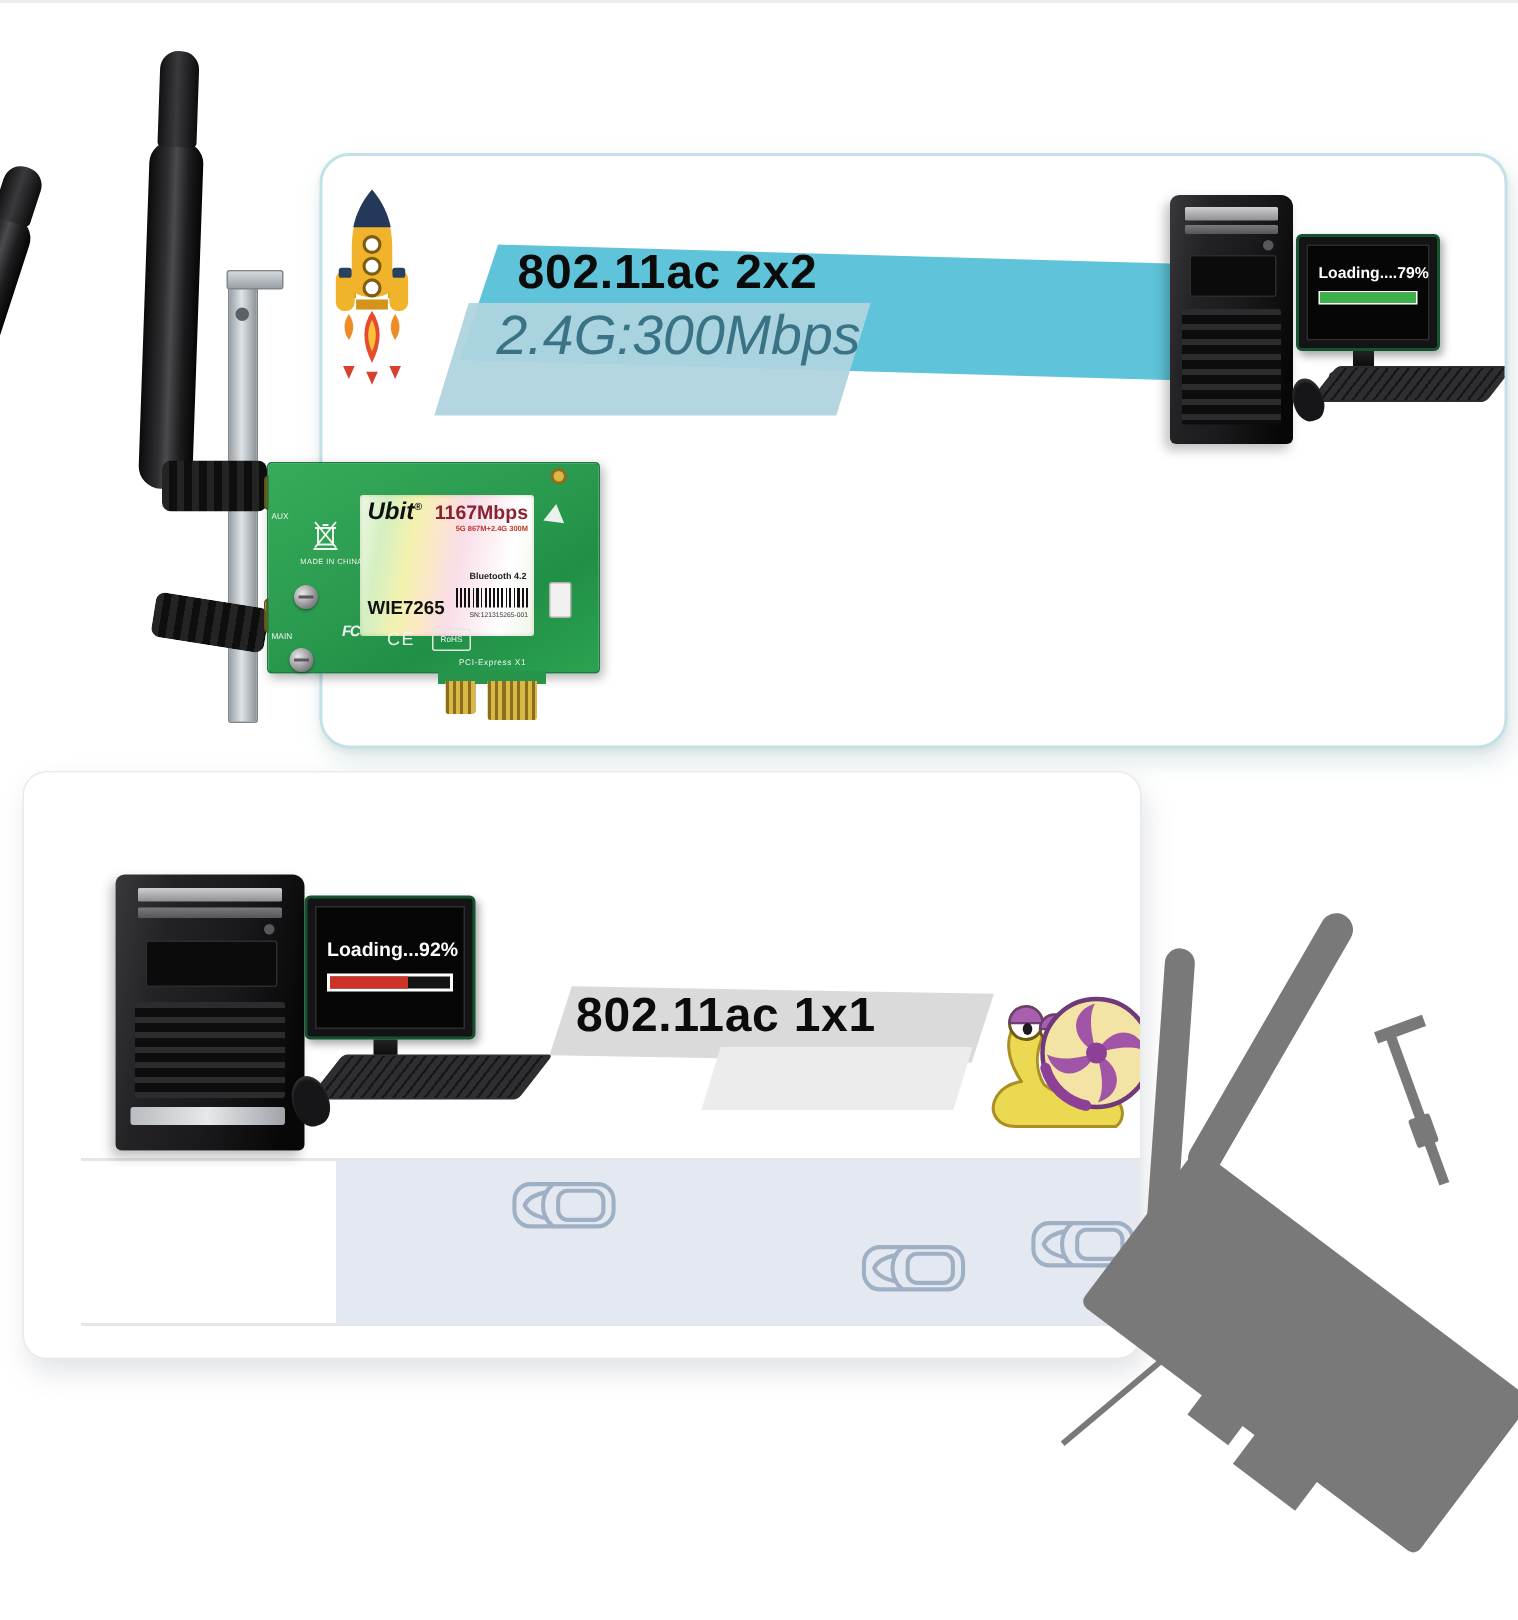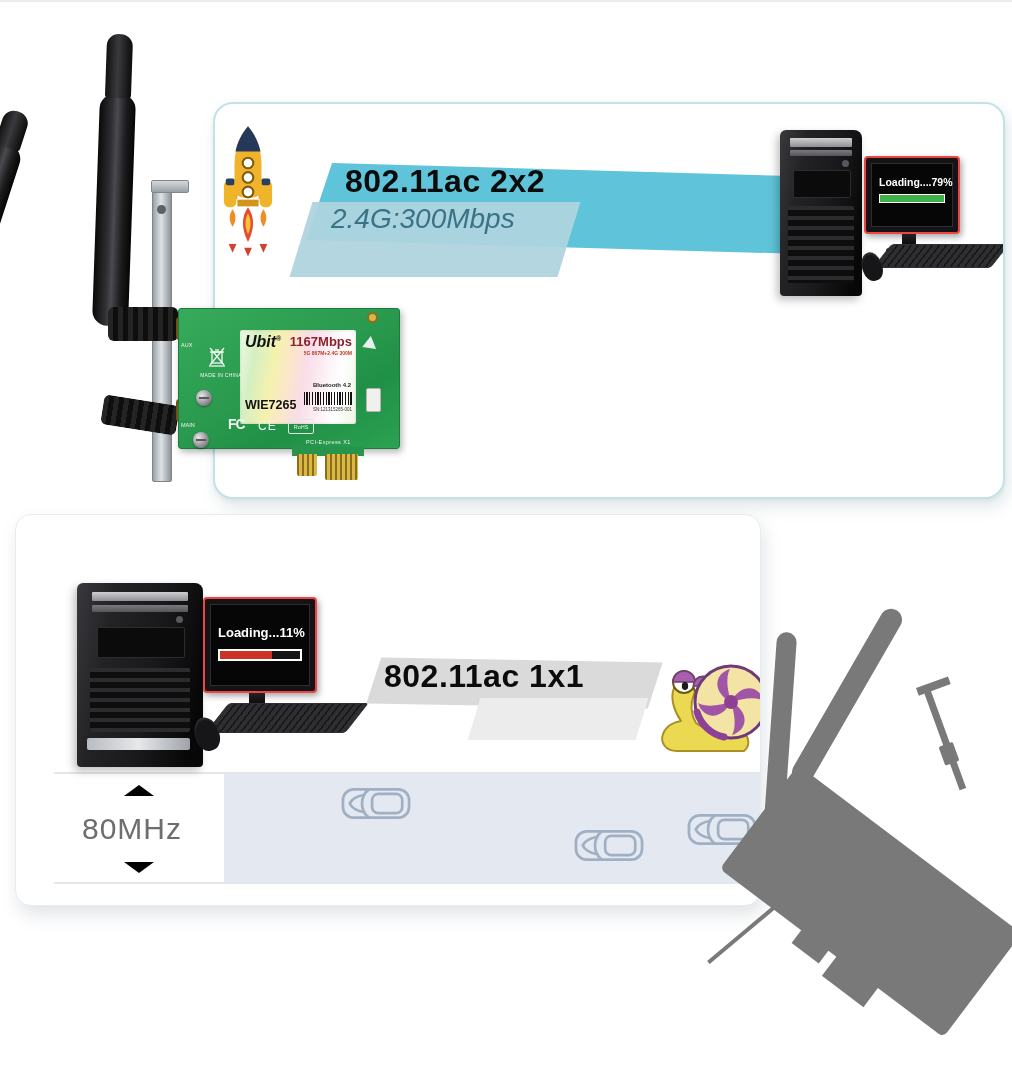--- a/index.html
+++ b/index.html
@@ -23,21 +23,21 @@
   .bn5g{left:102px;top:66px;width:500px;height:77px;background:var(--c-banner-teal,#5fc4d9);
     transform:skewX(-17deg) rotate(1.6deg);z-index:1;}
   .bn24g{left:86px;top:98px;width:268px;height:75px;background:var(--c-banner-teal-light,#aed3de);
     opacity:.94;transform:skewX(-17deg);z-index:2;}
   .bng1{left:357px;top:145px;width:283px;height:46px;background:var(--c-banner-gray,#dadada);
     transform:skewX(-17deg) rotate(1deg);z-index:1;}
   .bng2{left:458px;top:183px;width:168px;height:42px;background:var(--c-banner-gray-light,#ececec);
     transform:skewX(-17deg);z-index:2;}
   .btxt{position:absolute;font-style:italic;white-space:nowrap;z-index:6;}
   .t5g{left:362px;top:64px;font-size:35px;color:var(--c-banner-text-dark,#1e5c6d);}
-  .t24g{left:116px;top:99px;font-size:28px;color:var(--c-banner-text-light,#3a7386);}
+  .t24g{left:116px;top:99px;font-size:37px;color:var(--c-banner-text-light,#3a7386);}
 
   
   .road-row{position:absolute;border-top:2px solid #e3e7ea;border-bottom:2px solid #e3e7ea;z-index:0;}
   .road-row-top{left:0;right:0;top:203px;height:182px;}
   .road-row-bottom{left:38px;right:0;top:257px;height:112px;}
   .road{position:absolute;}
   .road-teal{left:0;top:0;bottom:0;width:618px;background:var(--c-road-teal,#63c8dd);
     border-top:4px solid rgba(255,255,255,.88);border-bottom:4px solid rgba(255,255,255,.88);}
   .road-gray{left:170px;right:0;top:0;bottom:0;background:var(--c-road-gray,#e4e9f1);}
   .bw-cell{position:absolute;top:0;bottom:0;background:#fff;}
@@ -67,21 +67,21 @@
   .pc-b .tower{left:16px;top:6px;width:126px;height:184px;}
   .tower .bay{position:absolute;left:12%;right:12%;top:5%;height:5%;background:linear-gradient(#cfcfd2,#8f8f94);border-radius:1px;}
   .tower .bay2{position:absolute;left:12%;right:12%;top:12%;height:3.5%;background:linear-gradient(#7a7a7e,#55555a);border-radius:1px;}
   .tower .pwr{position:absolute;right:16%;top:18%;width:7px;height:7px;border-radius:50%;background:#55585c;}
   .tower .inset{position:absolute;left:16%;right:14%;top:24%;height:17%;background:#0b0b0c;border:1px solid #2c2c30;border-radius:2px;}
   .tower .grill{position:absolute;left:10%;right:10%;top:46%;bottom:8%;border-radius:2px;
     background:repeating-linear-gradient(180deg,#2c2c2f 0 4px,#0d0d0e 4px 10px);}
   .pc-b .tower .grill{bottom:19%;}
   .tower .foot{position:absolute;left:8%;right:10%;bottom:9%;height:7%;border-radius:2px;
     background:linear-gradient(90deg,#b9bcc0,#e6e8ea 50%,#9fa3a8);}
-  .monitor{position:absolute;background:#141416;border:2px solid #ef4444;border-radius:4px;box-shadow:2px 3px 6px rgba(0,0,0,.35);padding-left:32px;}
+  .monitor{position:absolute;background:#141416;border:2px solid #14532d;border-radius:4px;box-shadow:2px 3px 6px rgba(0,0,0,.35);padding-left:32px;}
   .pc-t .monitor{left:86px;top:34px;width:96px;height:78px;}
   .pc-b .monitor{left:142px;top:20px;width:114px;height:96px;text-decoration:underline;}
   .screen{position:absolute;left:5px;right:5px;top:5px;bottom:5px;background:#060606;border:1px solid #2e2e30;}
   .load-line{position:absolute;left:7px;right:7px;display:flex;justify-content:space-between;align-items:baseline;
     color:#fff;font-weight:bold;white-space:nowrap;}
   .pc-t .load-line{top:12px;font-size:10.5px;}
   .pc-b .load-line{top:20px;font-size:13px;}
   .load-bar{position:absolute;left:7px;right:7px;background:#141414;border:2px solid #fff;}
   .pc-t .load-bar{top:30px;height:9px;border-width:1.5px;}
   .pc-b .load-bar{top:44px;height:12px;}
@@ -147,21 +147,21 @@
   .lbl-bt{right:5px;top:52px;font-size:6px;font-weight:bold;color:#222;}
   .lbl-model{left:5px;top:68px;font-size:12.5px;font-weight:bold;color:#111;}
   .barcode{right:4px;top:62px;width:48px;height:13px;
     background:repeating-linear-gradient(90deg,#111 0 1px,transparent 1px 2.5px,#111 2.5px 4px,transparent 4px 5.5px);}
   .lbl-sn{right:4px;top:77px;font-size:4.5px;color:#333;}
   .pcbmark{position:absolute;color:#eef4ee;}
   .weee{left:208px;top:344px;width:18px;height:22px;}
   .made{left:198px;top:370px;font-size:5px;letter-spacing:.3px;width:46px;text-align:center;}
   .aux-lbl{left:181px;top:340px;font-size:5.5px;}
   .main-lbl{left:181px;top:420px;font-size:5.5px;}
-  .fc{left:228px;top:414px;font-size:14px;font-weight:bold;letter-spacing:-1px;}
+  .fc{left:228px;top:414px;font-size:10px;font-weight:bold;font-style:italic;letter-spacing:-1px;}
   .ce{left:258px;top:417px;font-size:12px;letter-spacing:1px;}
   .rohs{left:288px;top:417px;width:26px;height:15px;border:1px solid #dfeade;border-radius:2px;
     font-size:5.5px;display:flex;align-items:center;justify-content:center;}
   .pcietext{left:306px;top:437px;font-size:5.5px;letter-spacing:.4px;}
   .screw{width:16px;height:16px;border-radius:50%;
     background:radial-gradient(circle at 35% 35%,#e8e8e8,#8d8d90 60%,#55585c);box-shadow:0 1px 2px rgba(0,0,0,.4);}
   .screw::before{content:'';position:absolute;left:3px;right:3px;top:7px;height:2px;background:#5a5a5e;}
   .screw1{left:196px;top:388px;} .screw2{left:193px;top:430px;}
   .tri{left:363px;top:334px;width:0;height:0;border-left:7px solid transparent;border-right:7px solid transparent;
     border-bottom:12px solid #e8f2ea;transform:rotate(8deg);}
@@ -269,21 +269,21 @@
         <div class="bay2"></div>
         <div class="pwr"></div>
         <div class="inset"></div>
         <div class="grill"></div>
         <div class="foot"></div>
       </div>
       <div class="monitor">
         <div class="screen">
           <div class="load-line">
             <span>Loading...</span>
-            <span>11%</span>
+            <span>92%</span>
           </div>
           <div class="load-bar">
             <div class="bar-fill bar-red" style="width:65%"></div>
           </div>
         </div>
       </div>
       <div class="stand"></div>
       <div class="stand-base"></div>
       <div class="kbd"></div>
       <div class="mouse"></div>
@@ -300,29 +300,20 @@
       <circle cx="80" cy="47" r="36" fill="#f3e3a4" stroke="#70397a" stroke-width="3"></circle>
       <path id="sp" d="M80 47 C90 28 108 30 113 46 C104 41 90 44 80 47 Z" fill="#a155a6"></path>
       <use href="#sp" transform="rotate(90 80 47)"></use>
       <use href="#sp" transform="rotate(180 80 47)"></use>
       <use href="#sp" transform="rotate(270 80 47)"></use>
       <circle cx="80" cy="47" r="7" fill="#8e4097"></circle>
       <path d="M46 57 A36 36 0 0 0 73 82" fill="none" stroke="#8e4097" stroke-width="7" stroke-linecap="round"></path>
     </svg>
 
     <div class="road-row road-row-bottom">
-      <div class="bw-cell bw-cell-bottom">
-        <svg class="chev up" viewBox="0 0 38 20">
-            <use href="#chev-shape"></use>
-          </svg>
-        <span class="bw-label">80MHz</span>
-        <svg class="chev down" viewBox="0 0 38 20">
-            <use href="#chev-shape"></use>
-          </svg>
-      </div>
       <div class="road road-gray">
         <svg class="car" style="left:117px;top:12px;transform:scaleX(-1)">
             <use href="#car-shape"></use>
           </svg>
         <svg class="car" style="left:350px;top:54px;transform:scaleX(-1)">
             <use href="#car-shape"></use>
           </svg>
         <svg class="car" style="left:463px;top:38px;transform:scaleX(-1)">
             <use href="#car-shape"></use>
           </svg>

